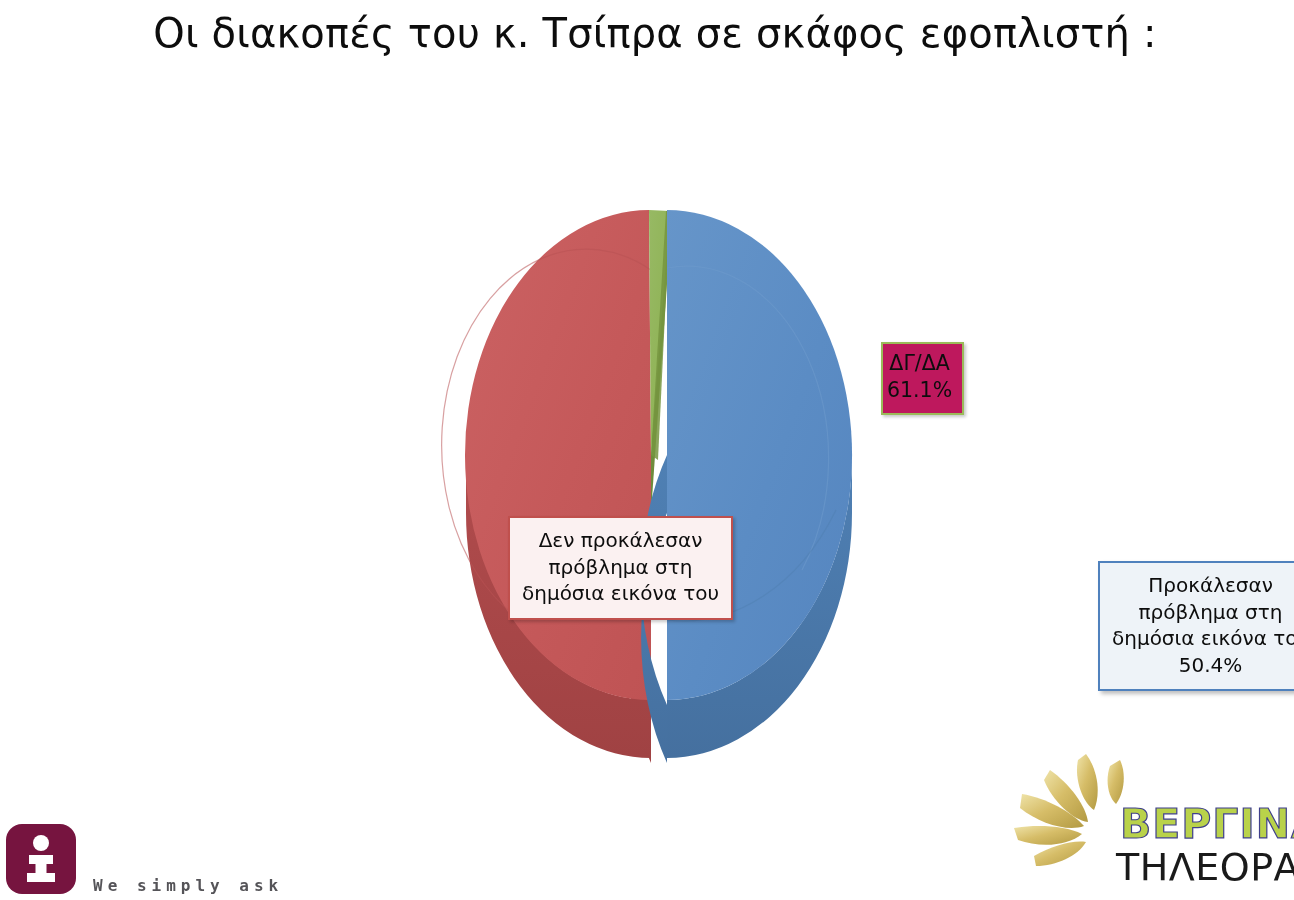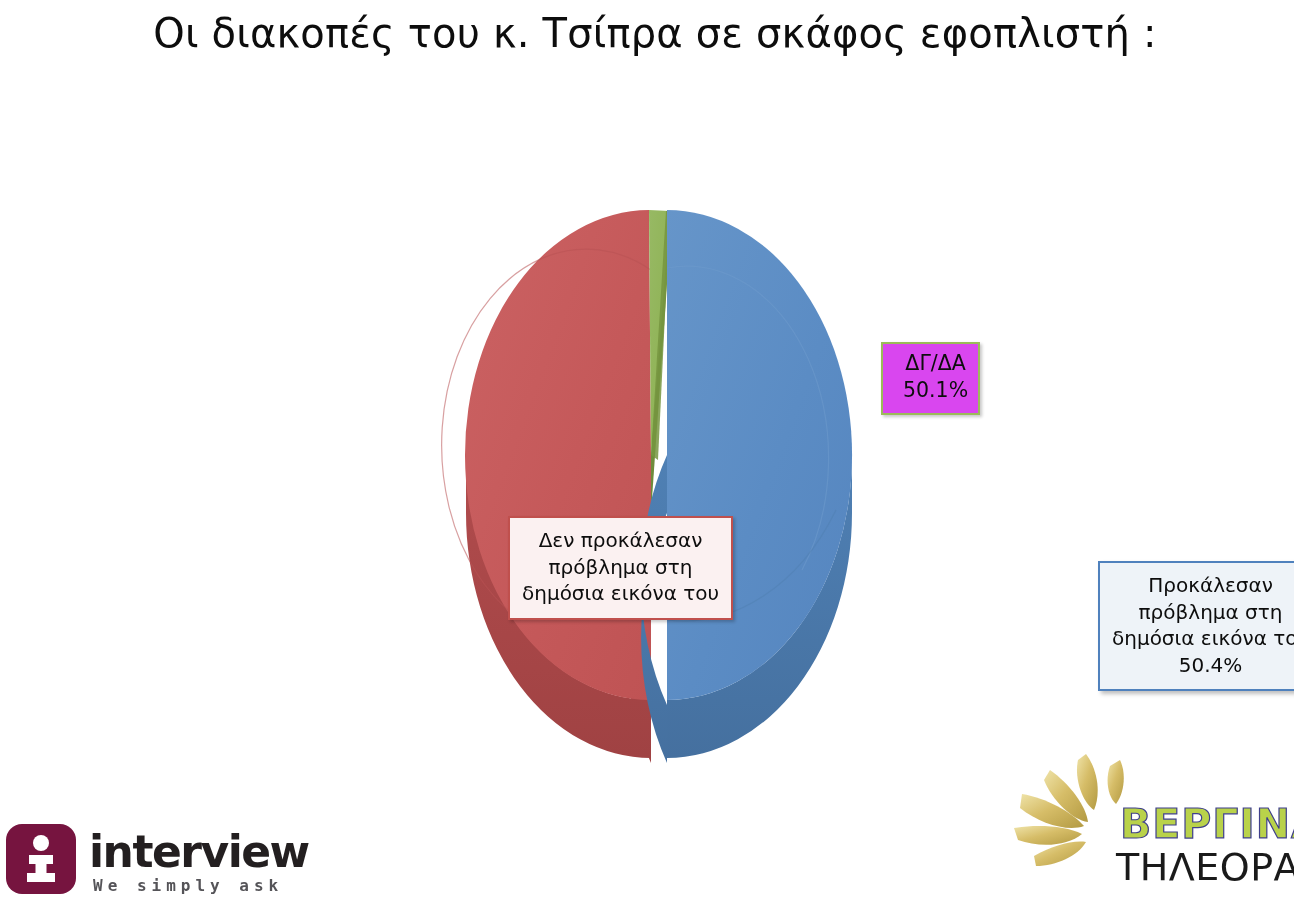--- a/index.html
+++ b/index.html
@@ -74,23 +74,23 @@
     left: 818px;
     top: 411px;
     border: 2px solid #4f81bd;
     background: #eef3f8;
     box-shadow: 3px 3px 4px rgba(0,0,0,0.25);
   }
   #label-top {
     left: 601px;
     top: 192px;
     border: 2px solid #9bbb59;
-    background: #d946ef;
+    background: #be185d;
     box-shadow: 2px 2px 3px rgba(0,0,0,0.22);
-    padding: 6px 10px 8px 20px;
+    padding: 6px 10px 8px 4px;
     font-size: 20.5px;
   }
 
   
   #interview-logo {
     position: absolute;
     left: 6px;
     top: 824px;
     width: 290px;
     height: 72px;
@@ -294,32 +294,31 @@
 
   <div class="data-label" id="label-right">
     <span>Προκάλεσαν</span><br>
     <span>πρόβλημα στη</span><br>
     <span>δημόσια εικόνα του</span>
     <span class="pct">50.4%</span>
   </div>
 
   <div class="data-label" id="label-top">
     <span>ΔΓ/ΔΑ</span>
-    <span class="pct">50.1%</span>
+    <span class="pct">61.1%</span>
   </div>
 </div>
 
 <div id="interview-logo">
   <div id="interview-mark">
     <div class="dot"></div>
     <div class="stem-top"></div>
     <div class="stem-body"></div>
     <div class="stem-foot"></div>
   </div>
-  <div id="interview-wordmark">interview</div>
   <div id="interview-tagline">We simply ask</div>
 </div>
 
 <div id="vergina-logo">
   <svg id="vergina-rays" viewBox="0 0 150 120">
     <defs>
       <linearGradient id="rayGrad" x1="0" y1="0" x2="1" y2="1">
         <stop offset="0%" stop-color="#efe3a8"></stop>
         <stop offset="45%" stop-color="#d6bd68"></stop>
         <stop offset="100%" stop-color="#b39a42"></stop>

